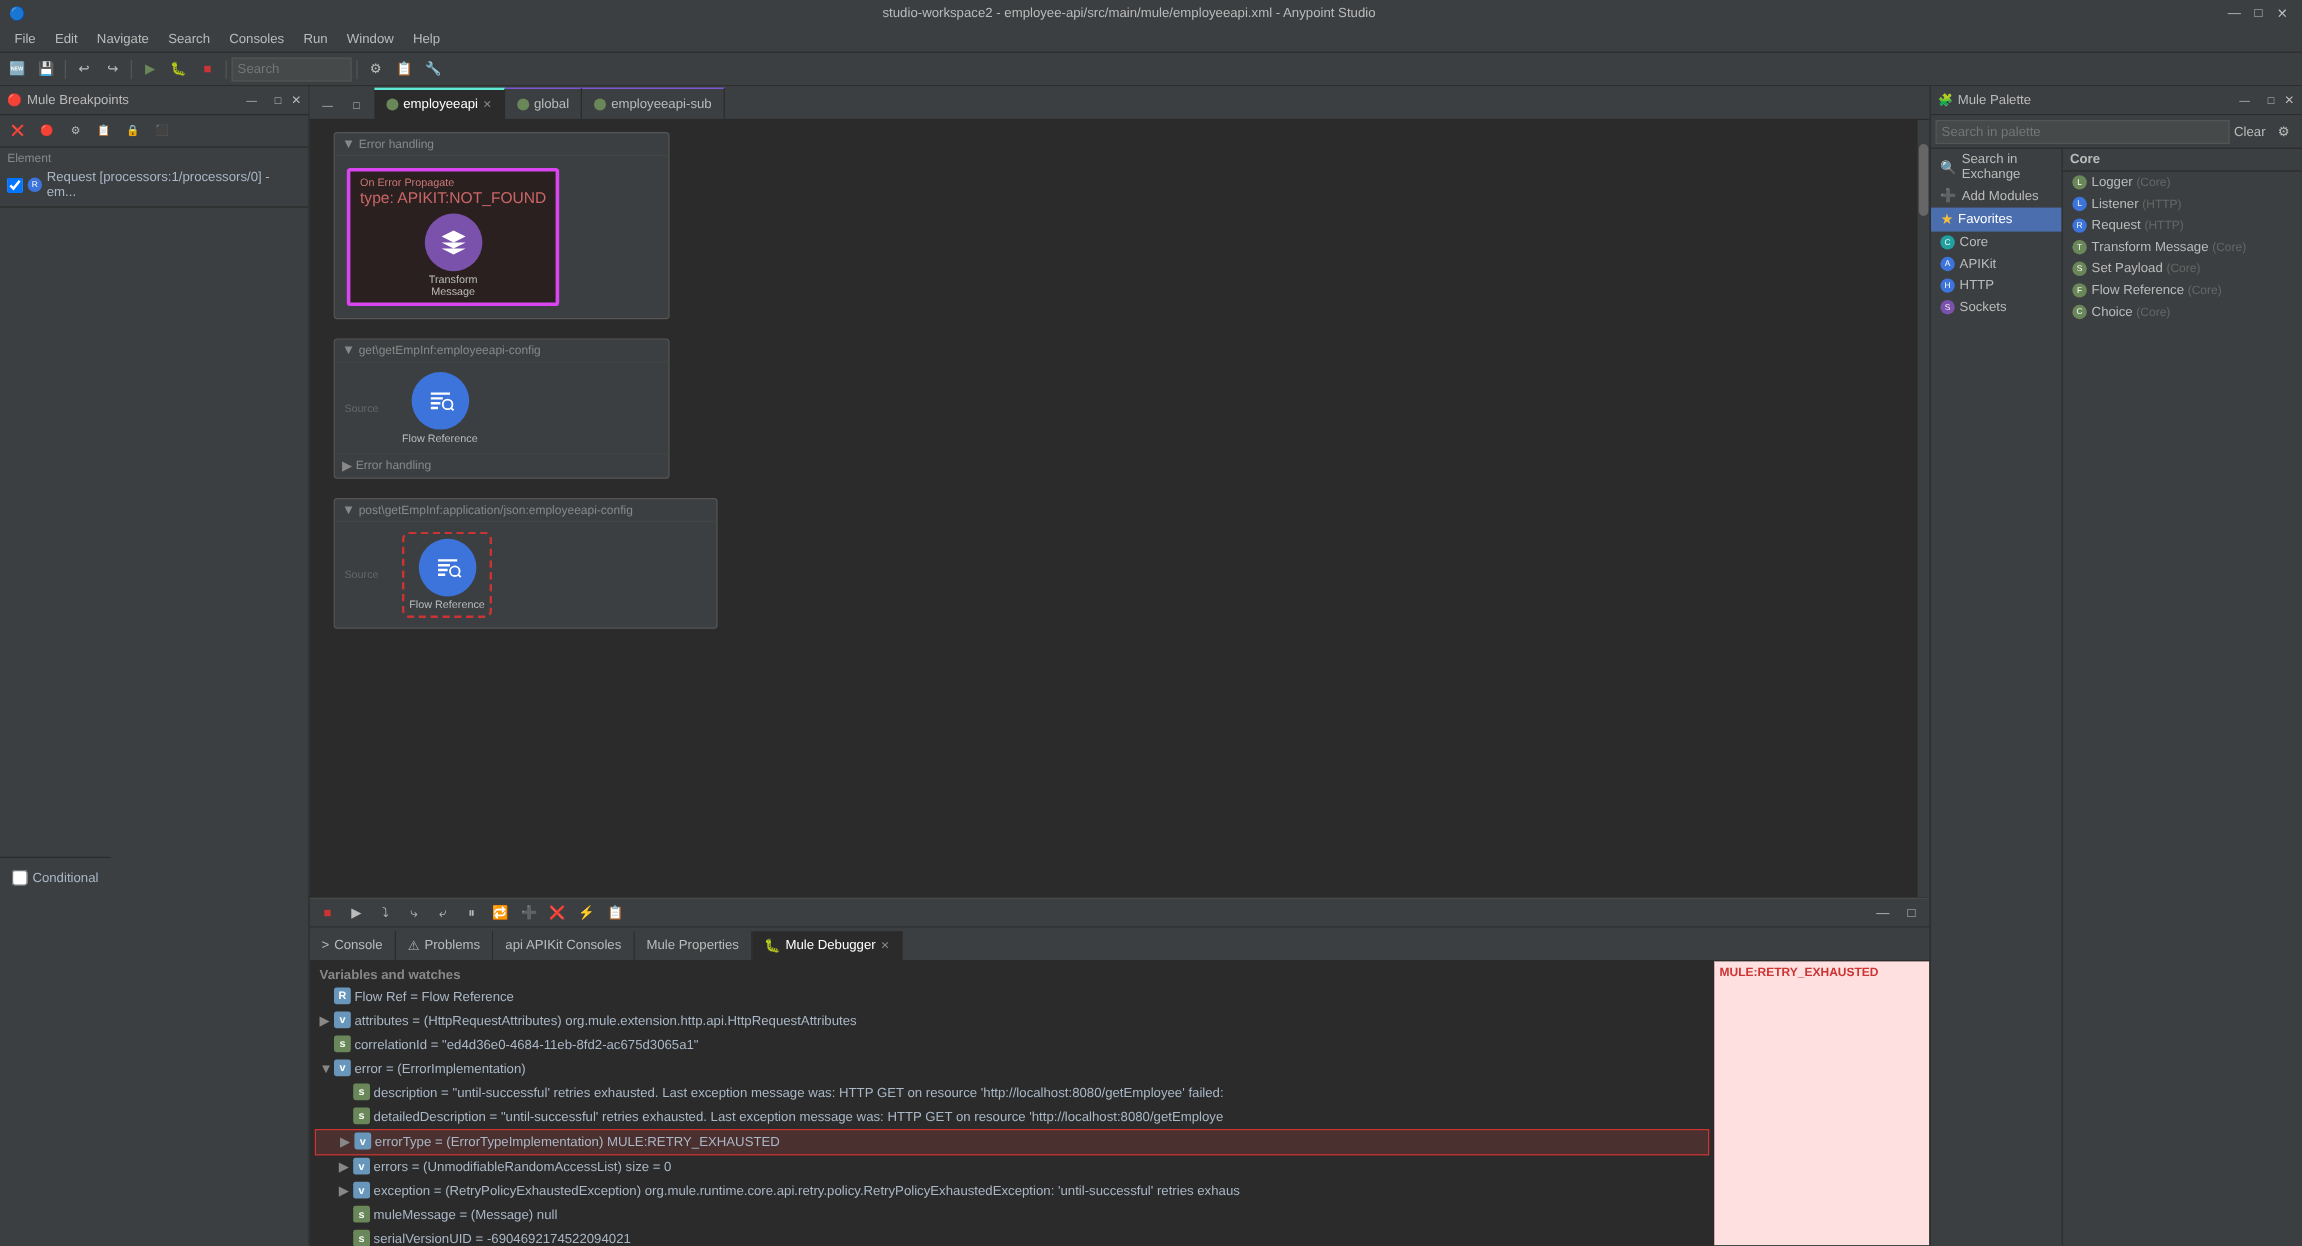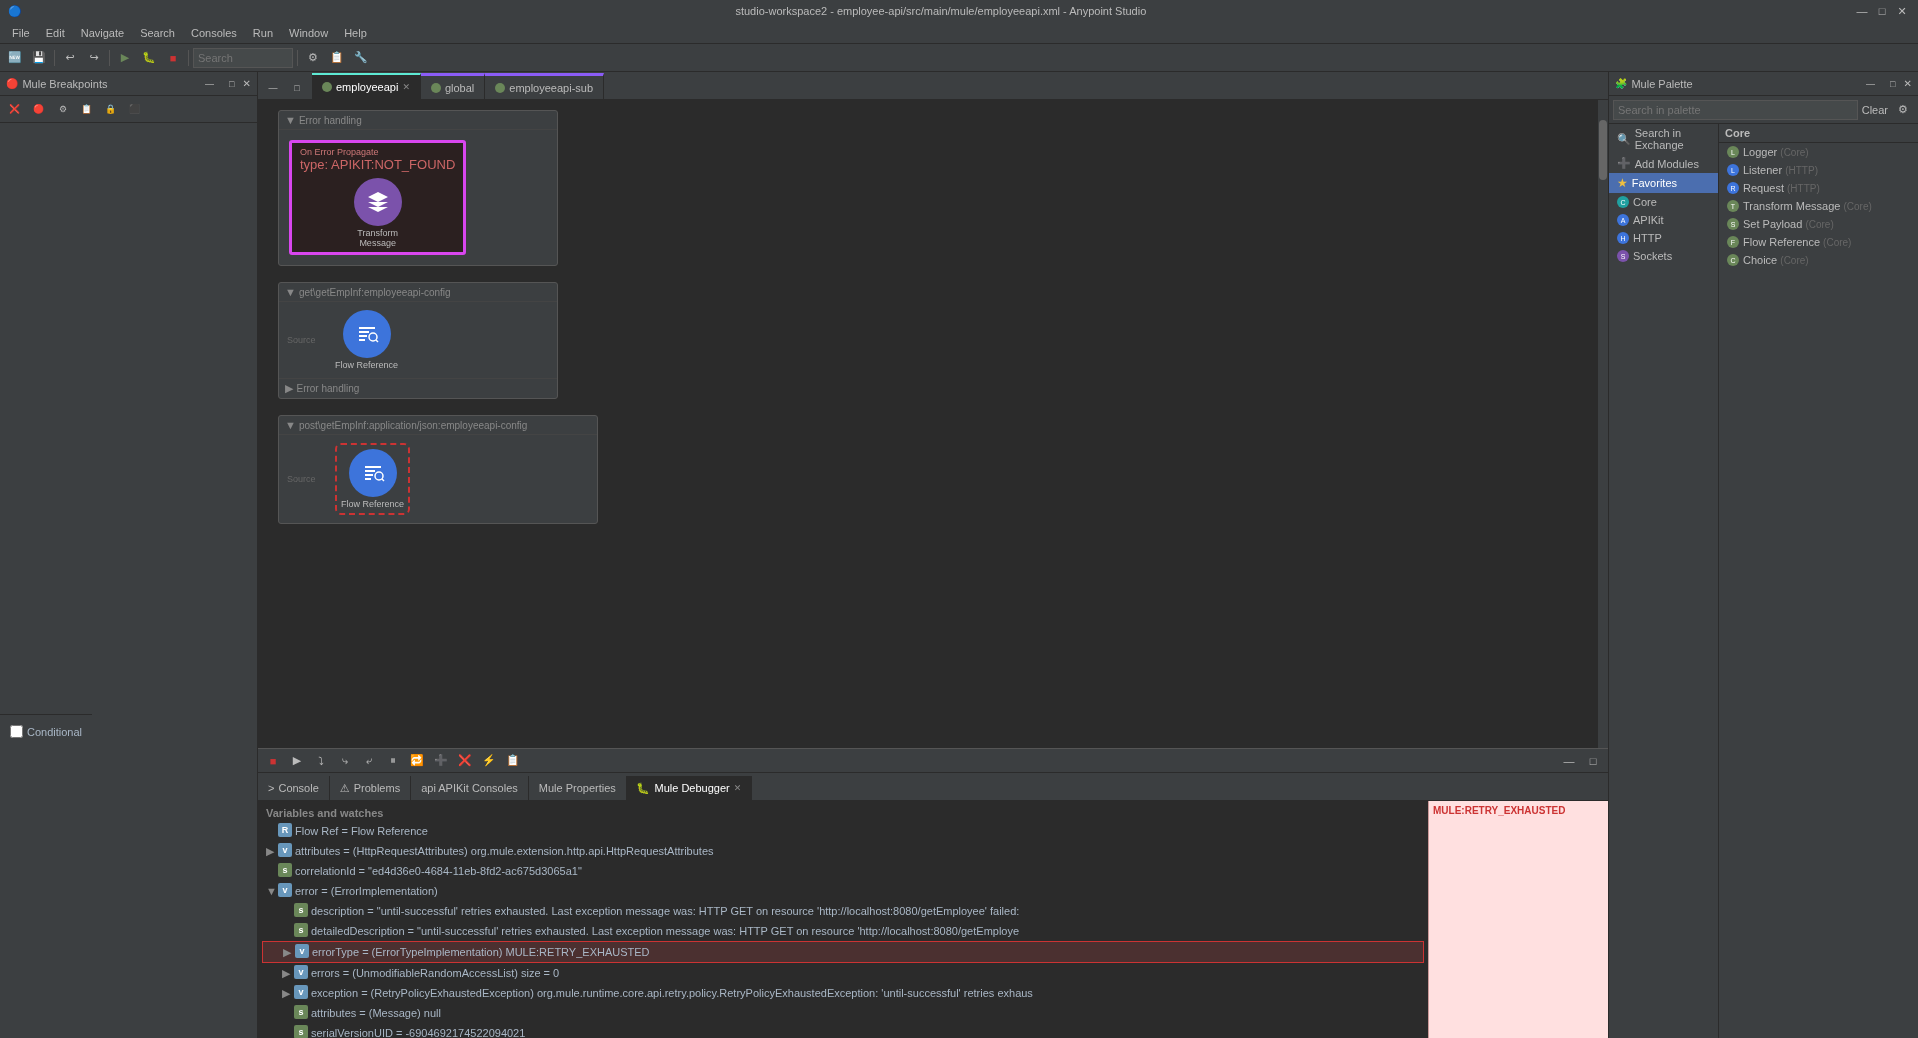--- a/index.html
+++ b/index.html
@@ -28,21 +28,21 @@
     .left-panel { width: 258px; background: #3c3f41; border-right: 1px solid #2b2b2b; display: flex; flex-direction: column; }
     .panel-header { height: 24px; background: #3c3f41; display: flex; align-items: center; padding: 0 6px; border-bottom: 1px solid #2b2b2b; font-size: 11px; color: #bbb; }
     .panel-header-title { flex: 1; }
     .panel-close { cursor: pointer; color: #bbb; font-size: 10px; }
 
     
     .center-area { flex: 1; display: flex; flex-direction: column; }
     
     
     .editor-tabs { height: 28px; background: #3c3f41; display: flex; align-items: flex-end; border-bottom: 1px solid #2b2b2b; }
-    .editor-tab { height: 26px; padding: 0 10px; display: flex; align-items: center; gap: 4px; cursor: pointer; font-size: 11px; color: #bbb; background: #3c3f41; border-right: 1px solid #2b2b2b; border-top: 3px solid #8b5cf6; }
+    .editor-tab { height: 26px; padding: 0 10px; display: flex; align-items: center; gap: 4px; cursor: pointer; font-size: 11px; color: #bbb; background: #3c3f41; border-right: 1px solid #2b2b2b; border-top: 1px solid #8b5cf6; }
     .editor-tab.active { background: #2b2b2b; color: #fff; border-top: 2px solid #5eead4; }
     .editor-tab-icon { width: 10px; height: 10px; border-radius: 50%; }
     .tab-close { font-size: 9px; cursor: pointer; color: #888; }
 
     
     .canvas-area { flex: 1; background: #2b2b2b; overflow: hidden; position: relative; }
     
     
     .right-panel { width: 310px; background: #3c3f41; border-left: 1px solid #2b2b2b; display: flex; flex-direction: column; }
     .right-panel-header { height: 24px; background: #3c3f41; display: flex; align-items: center; padding: 0 6px; border-bottom: 1px solid #2b2b2b; }
@@ -180,20 +180,28 @@
 
     <div style="display:flex;align-items:center;padding:2px 4px;border-bottom:1px solid #2b2b2b;gap:2px;">
       <button class="toolbar-btn" style="font-size:9px;">❌</button>
       <button class="toolbar-btn" style="font-size:9px;">🔴</button>
       <button class="toolbar-btn" style="font-size:9px;">⚙</button>
       <button class="toolbar-btn" style="font-size:9px;">📋</button>
       <button class="toolbar-btn" style="font-size:9px;">🔒</button>
       <button class="toolbar-btn" style="font-size:9px;">⬛</button>
     </div>
 
+    <div class="element-section">
+      <div class="element-label">Element</div>
+      <div class="element-item">
+        <input type="checkbox" checked="" style="">
+        <div class="element-dot">R</div>
+        <span>Request [processors:1/processors/0] - em...</span>
+      </div>
+    </div>
 
     <div style="padding: 8px 6px; border-top: 1px solid #2b2b2b; position: absolute; bottom: 290px; left: 0;">
       <label class="checkbox-item">
         <input type="checkbox" style="">
         <span>Conditional</span>
       </label>
     </div>
   </div>
 
   <div class="center-area">
@@ -406,21 +414,21 @@
 
             <div class="var-item" style="padding-left:20px;">
               <span class="var-expand">▶</span>
               <span class="var-type-badge var-blue">v</span>
               <span class="var-text">exception = (RetryPolicyExhaustedException) org.mule.runtime.core.api.retry.policy.RetryPolicyExhaustedException: 'until-successful' retries exhaus</span>
             </div>
 
             <div class="var-item" style="padding-left:20px;">
               <span class="var-expand">&nbsp;</span>
               <span class="var-type-badge var-green">s</span>
-              <span class="var-text">attributes = (Message) null</span>
+              <span class="var-text">muleMessage = (Message) null</span>
             </div>
 
             <div class="var-item" style="padding-left:20px;">
               <span class="var-expand">&nbsp;</span>
               <span class="var-type-badge var-green">s</span>
               <span class="var-text">serialVersionUID = -6904692174522094021</span>
             </div>
 
           </div>
 

